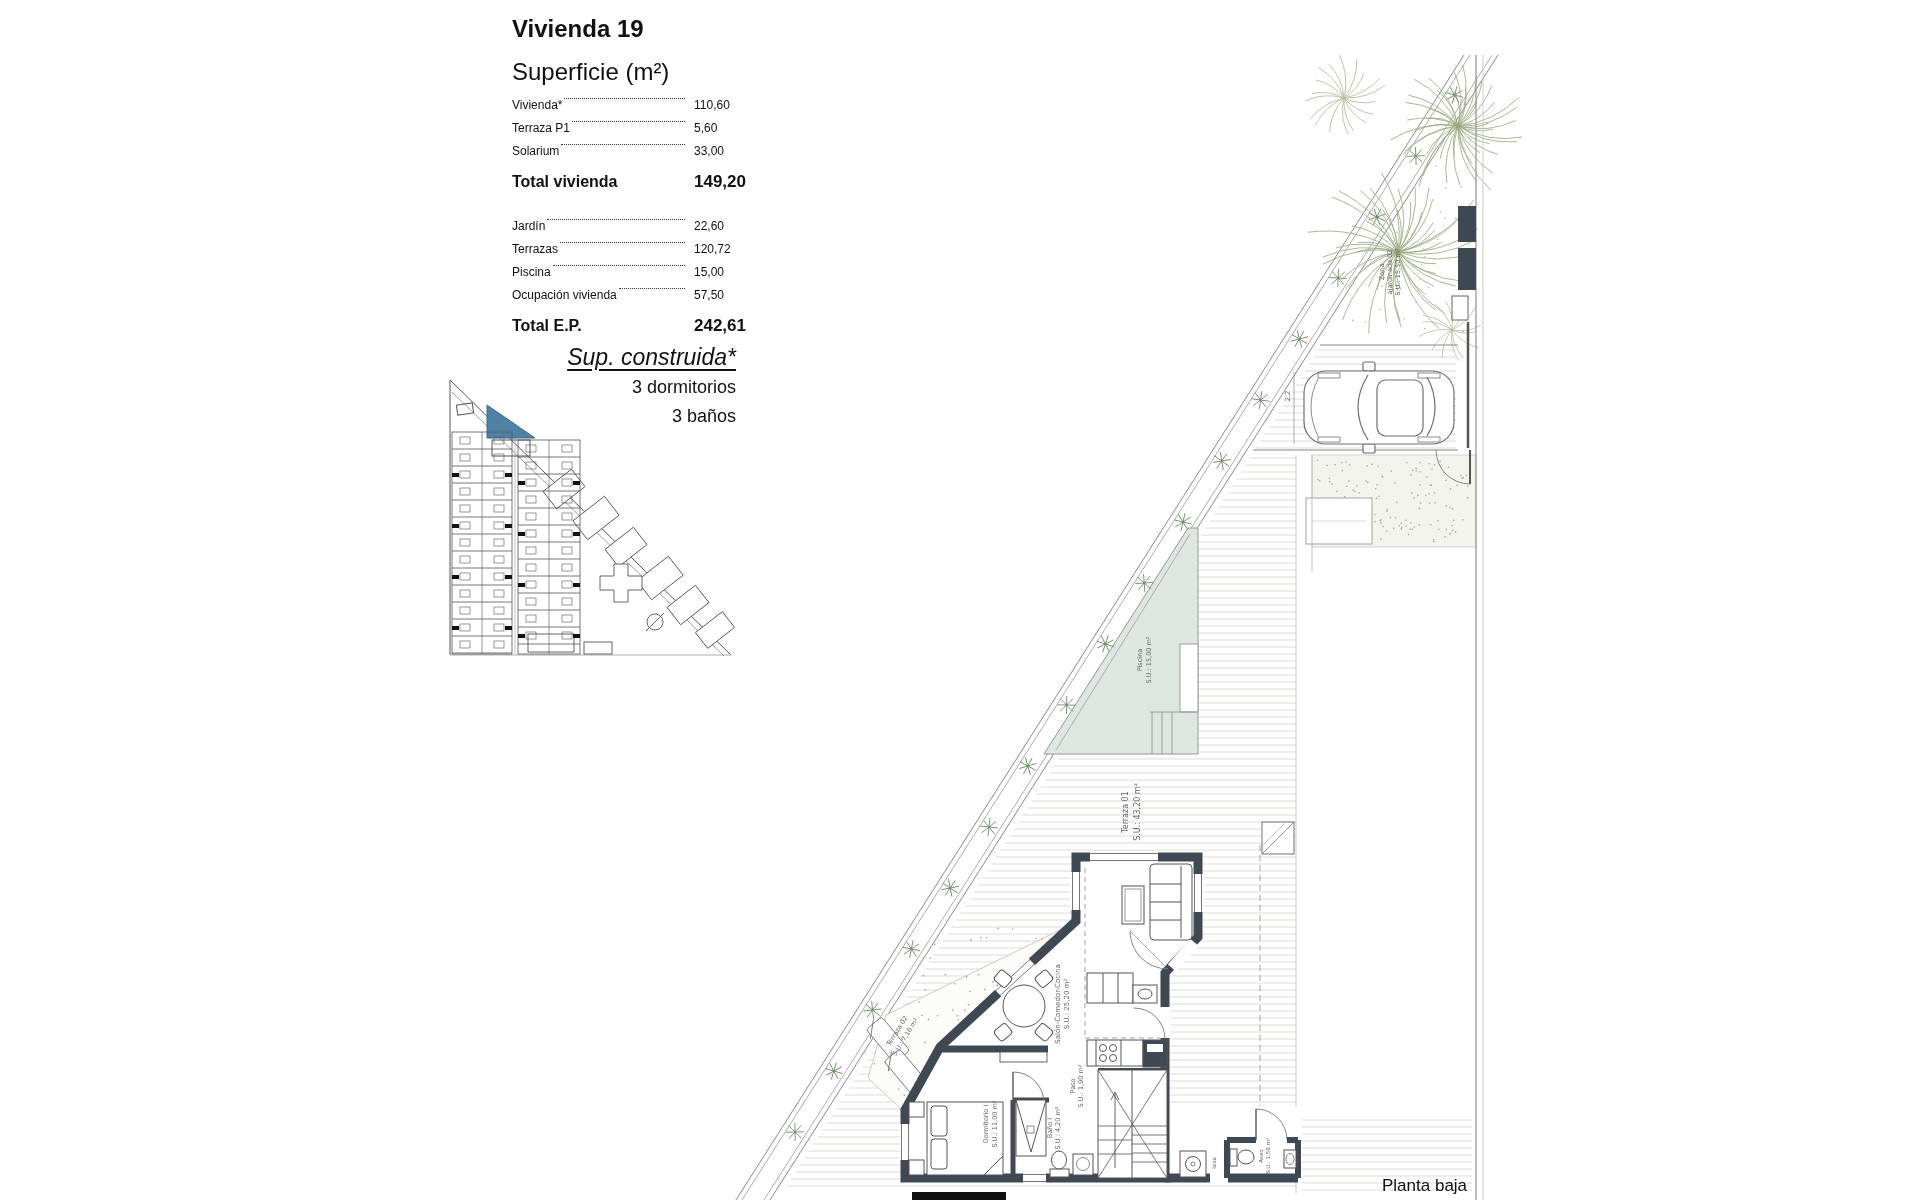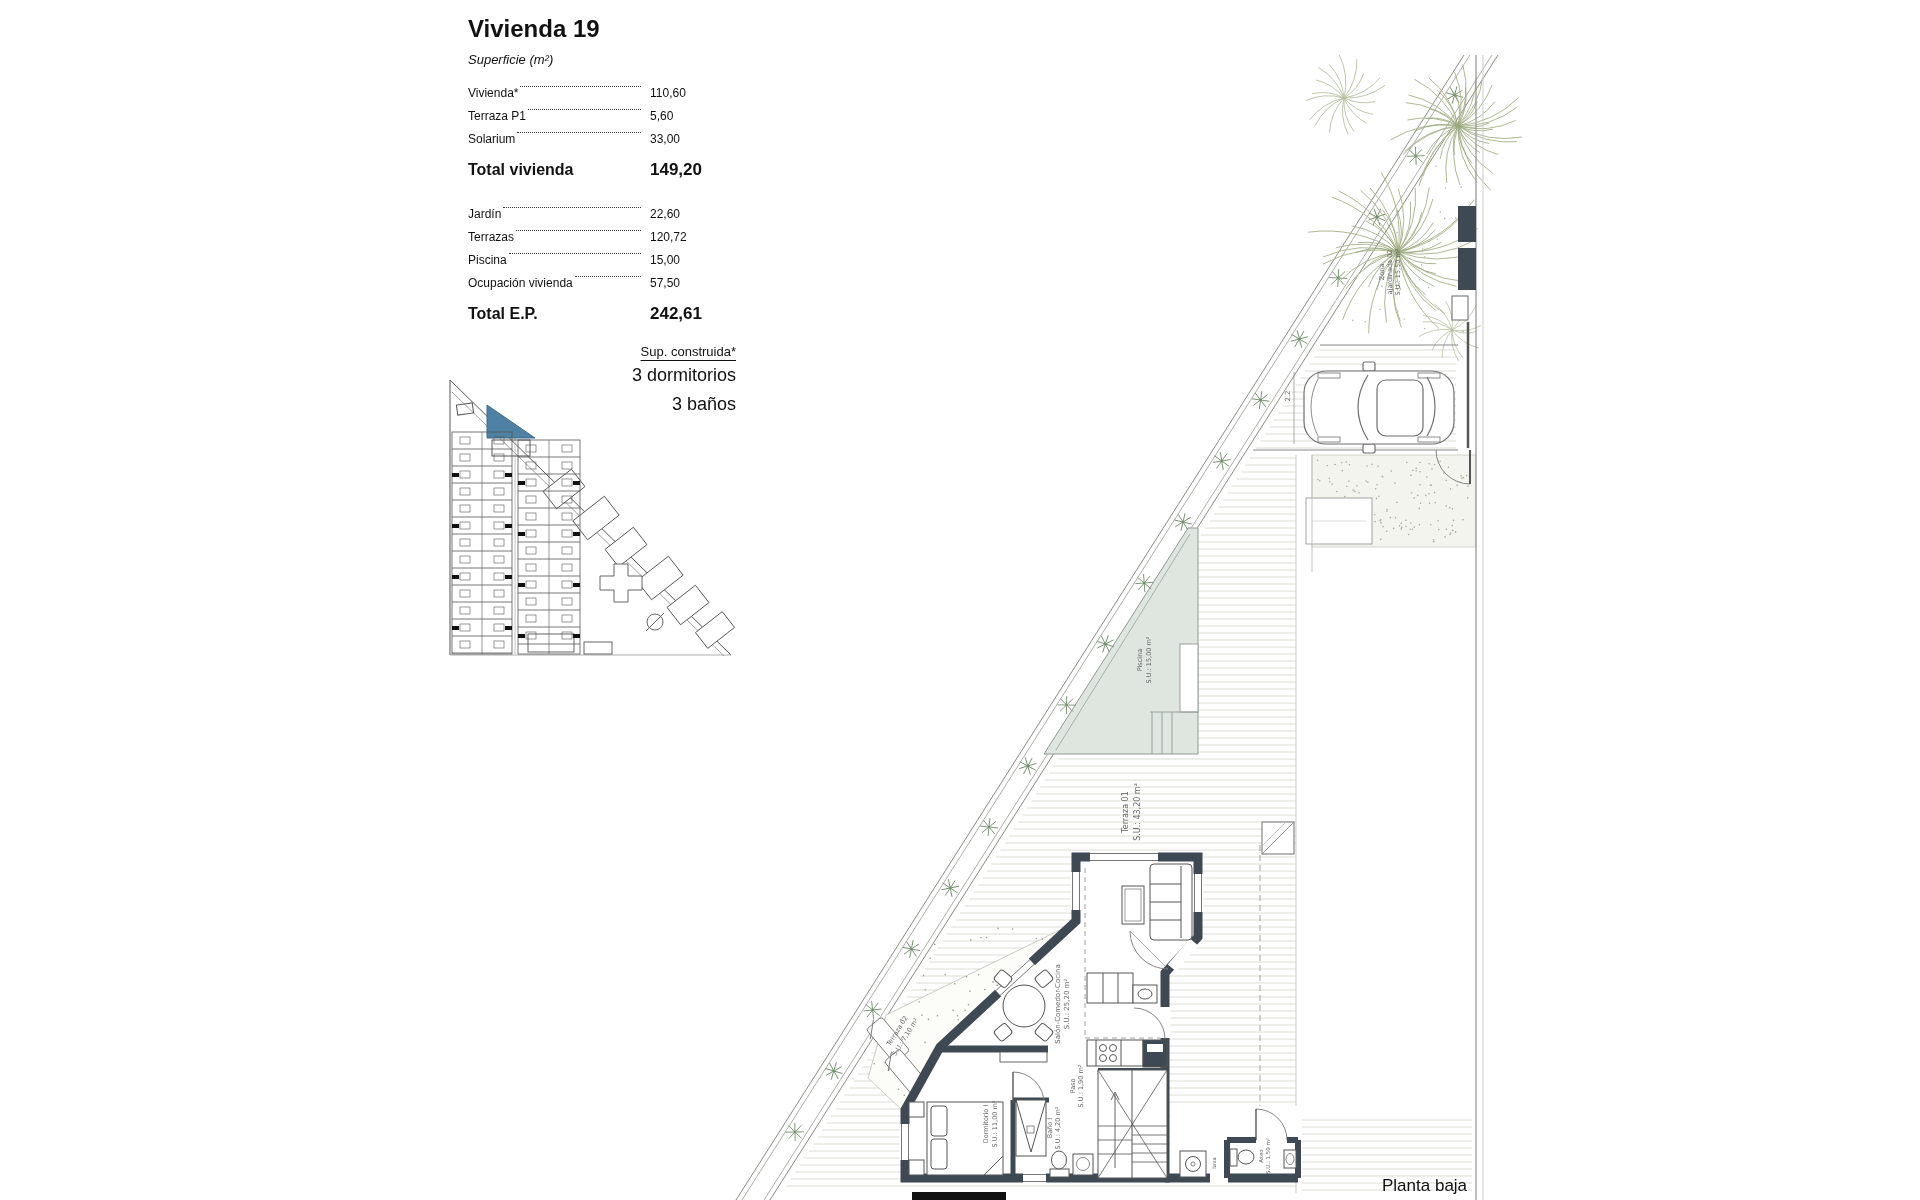--- a/index.html
+++ b/index.html
@@ -1,32 +1,32 @@
 <!DOCTYPE html>
 <html><head>
 <meta charset="utf-8">
 <style>
   html,body{margin:0;padding:0;background:#fff;}
   .page{position:relative;width:1920px;height:1200px;background:#fff;overflow:hidden;
         font-family:"Liberation Sans",sans-serif;color:#111;}
   svg{position:absolute;left:0;top:0;}
-  .panel{position:absolute;left:468px;top:14px;width:244px;}
+  .panel{position:absolute;left:512px;top:14px;width:244px;}
   .p-title{font-size:24px;font-weight:bold;line-height:30px;}
-  .p-sub{font-size:13px;line-height:26px;margin-top:3px;font-style:italic;}
+  .p-sub{font-size:24px;line-height:26px;margin-top:15px;}
   .rows{margin-top:13px;}
   .row{display:flex;align-items:flex-start;height:23px;font-size:12px;}
   .row .lbl{white-space:nowrap;}
   .row .dots{flex:1;border-bottom:1.6px dotted #333;margin:0 3px 3px 2px;min-width:6px;}
   .row .val{width:62px;flex:none;padding-left:6px;}
   .row.total{height:30px;align-items:center;font-weight:bold;font-size:16px;justify-content:center;}
   .row.total .dots{border-bottom:none;}
   .row.total .val{font-size:17px;margin-left:13px;}
   .gap{height:22px;}
   .construida{position:absolute;left:470px;top:344px;width:266px;text-align:right;}
-  .c1{font-size:13px;text-decoration:underline;text-underline-offset:4px;}
+  .c1{font-size:23px;text-decoration:underline;text-underline-offset:4px;font-style:italic;}
   .c2{font-size:18px;line-height:25px;margin-top:4px;}
   .floorlabel{position:absolute;left:1382px;top:1176px;font-size:17px;}
   text{font-family:"DejaVu Sans",sans-serif;fill:#666;}
 </style>
 </head>
 <body>
 
 <div class="page">
 
 <svg width="1920" height="1200" viewBox="0 0 1920 1200">

